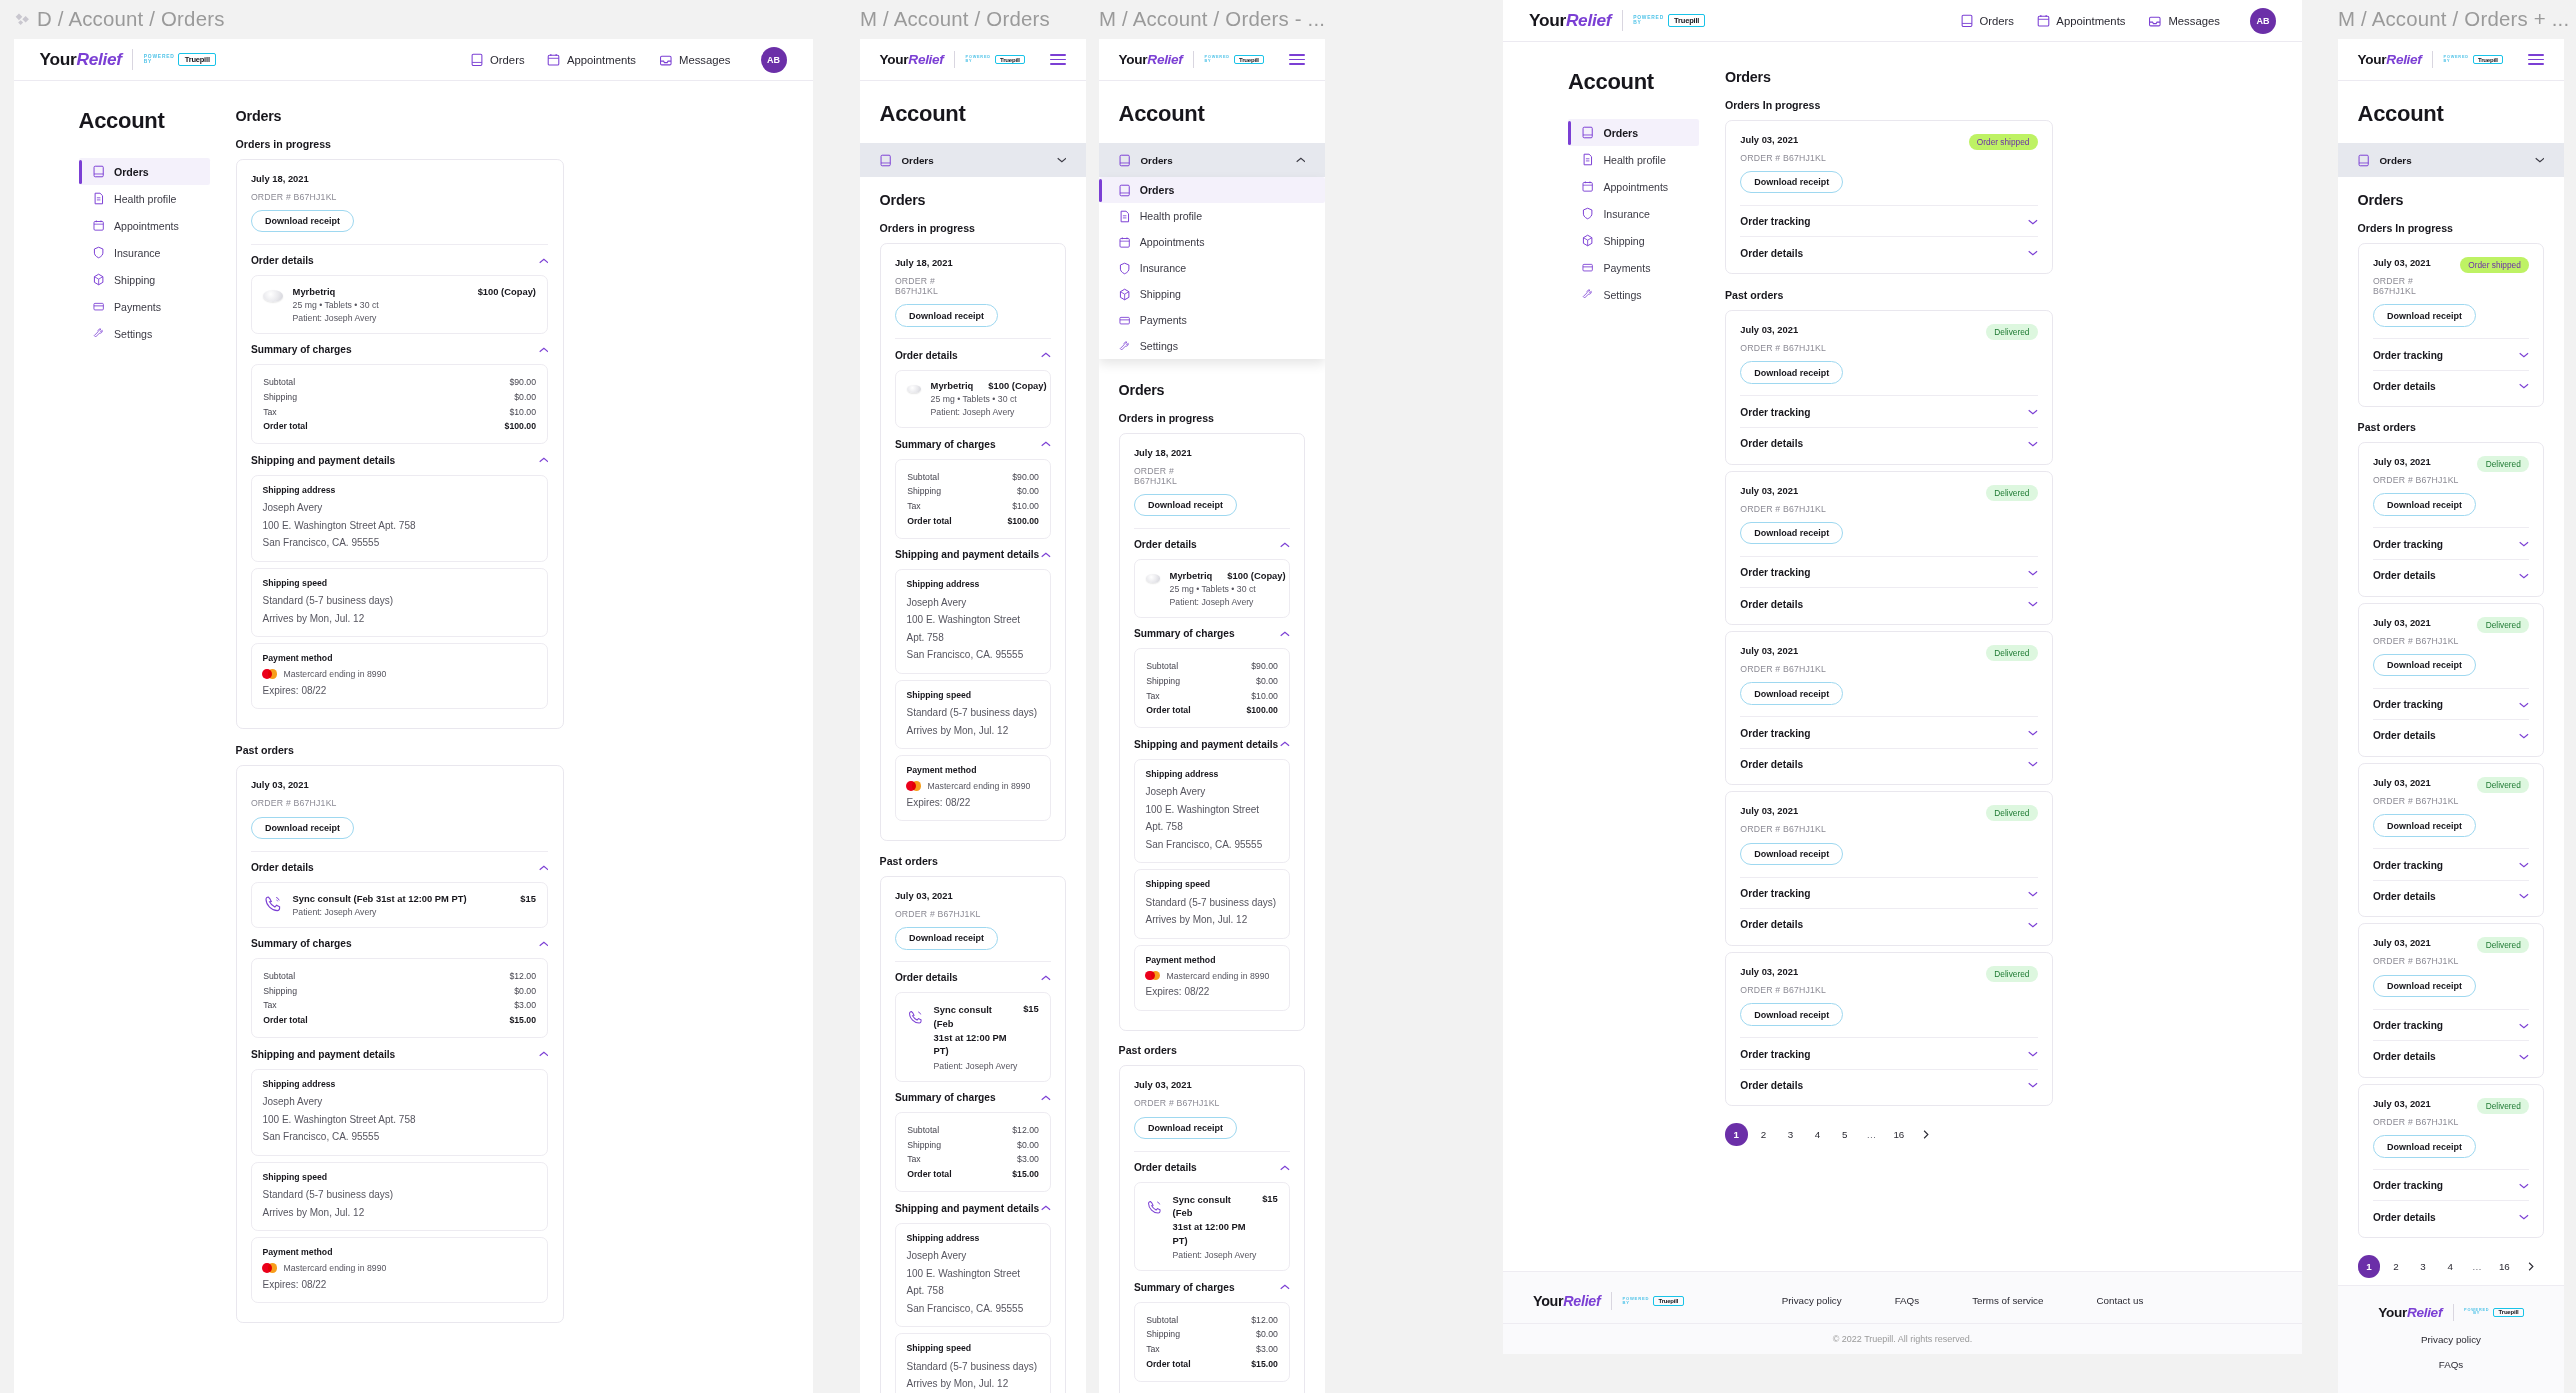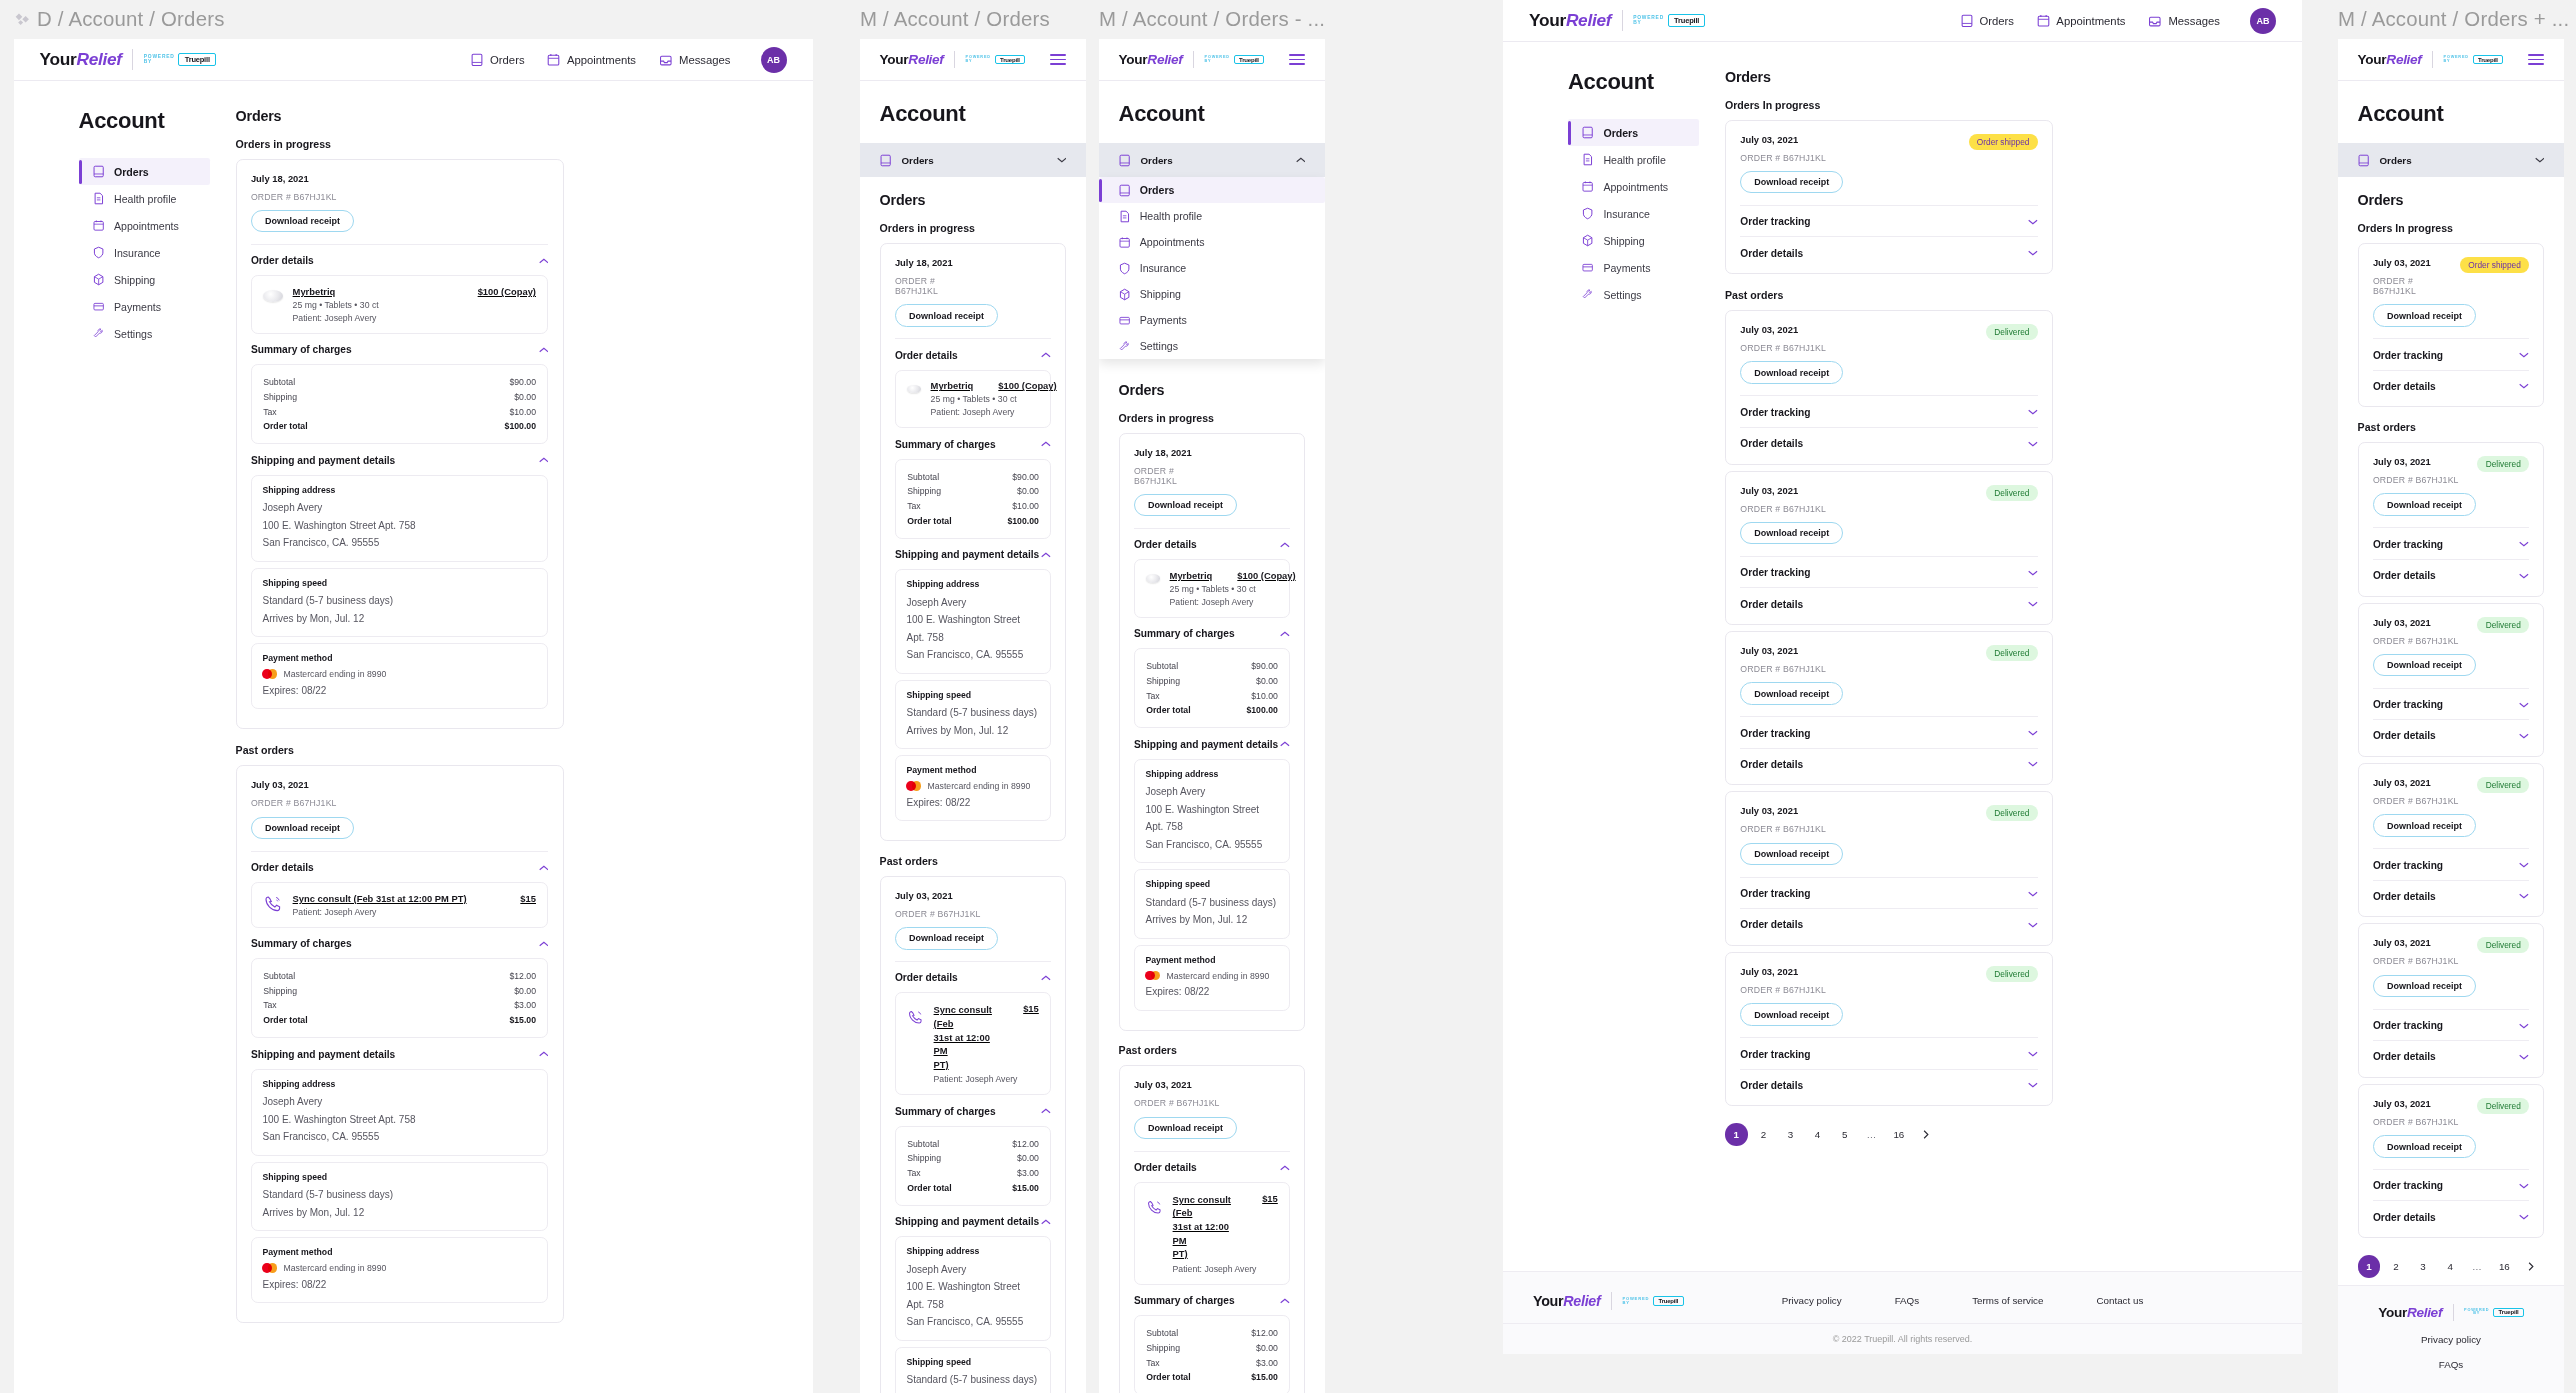--- a/index.html
+++ b/index.html
@@ -57,38 +57,38 @@
   .sec-row { display:flex; align-items:center; justify-content:space-between; padding:10.6px 0 9px;
              cursor:pointer; }
   .sec-row .t { font-size:10.2px; font-weight:700; color:#17161c; }
   .chev { width:9.8px; height:6px; flex:0 0 auto; }
   .inner { border:0.8px solid #edebf1; border-radius:6.8px; padding:9.8px 11.3px; }
   .prod { display:flex; align-items:flex-start; gap:9.8px; }
   .pill-img { width:19.6px; height:12px; border-radius:50%; background:
               radial-gradient(circle at 38% 35%, #ffffff 0%, #e8e8ec 55%, #cfcfd6 100%);
               flex:0 0 auto; margin-top:4.5px; box-shadow:0 0.8px 1.5px rgba(0,0,0,.12); }
   .prod-body { flex:1; }
-  .prod-top { display:flex; justify-content:space-between; align-items:flex-start; gap:25px;text-decoration:underline; }
+  .prod-top { display:flex; justify-content:space-between; align-items:flex-start; gap:15px; }
   .prod-name { font-size:9.4px; font-weight:700; color:#17161c; }
   .prod-price { font-size:9.4px; font-weight:700; color:#17161c; white-space:nowrap; }
   .prod-meta { font-size:8.7px; color:#56555f; margin-top:3px; }
   .prod-pat { font-size:8.7px; color:#56555f; margin-top:3px; }
   .chg { display:flex; justify-content:space-between; font-size:8.7px; color:#46454f; padding:2.3px 0;}
   .chg.total { font-weight:700; color:#17161c; }
   .sub-card { border:0.8px solid #edebf1; border-radius:6.8px; padding:9px 10.6px; margin-bottom:6px; }
   .sub-h { font-size:8.7px; font-weight:700; color:#17161c; margin-bottom:4.5px; }
   .sub-l { font-size:10px; color:#56555f; line-height:1.75; }
   .mc { display:inline-flex; align-items:flex-start; gap:6px; font-size:8.7px; color:#56555f; }
   .mc-logo { width:15px; height:9.8px; position:relative; flex:0 0 auto; }
   .mc-logo i { position:absolute; top:0; width:9.8px; height:9.8px; border-radius:50%; }
   .mc-logo i.r { left:0; background:#eb001b; }
   .mc-logo i.y { right:0; background:#f79e1b; mix-blend-mode:multiply; }
 
   .badge { border-radius:10.6px; padding:3px 8.3px; font-size:8.3px; font-weight:500; white-space:nowrap; }
-  .badge.shipped { background:#fde047; color:#6b2fa8; }
+  .badge.shipped { background:#bef264; color:#6b2fa8; }
   .badge.delivered { background:#ddf7df; color:#1f7a33; }
   .card-head { display:flex; justify-content:space-between; align-items:flex-start; }
 
   
   .pager { display:flex; align-items:center; gap:4.5px; margin:16.6px 0 7.5px; }
   .pg { min-width:22.6px; height:22.6px; border-radius:50%; display:flex; align-items:center;
         justify-content:center; font-size:9.8px; color:#2b2a33; cursor:pointer; }
   .pg.on { background:#6b2fa8; color:#fff; font-weight:600; }
   .pg.dots { color:#6b6a74; letter-spacing:0.8px; }
 

